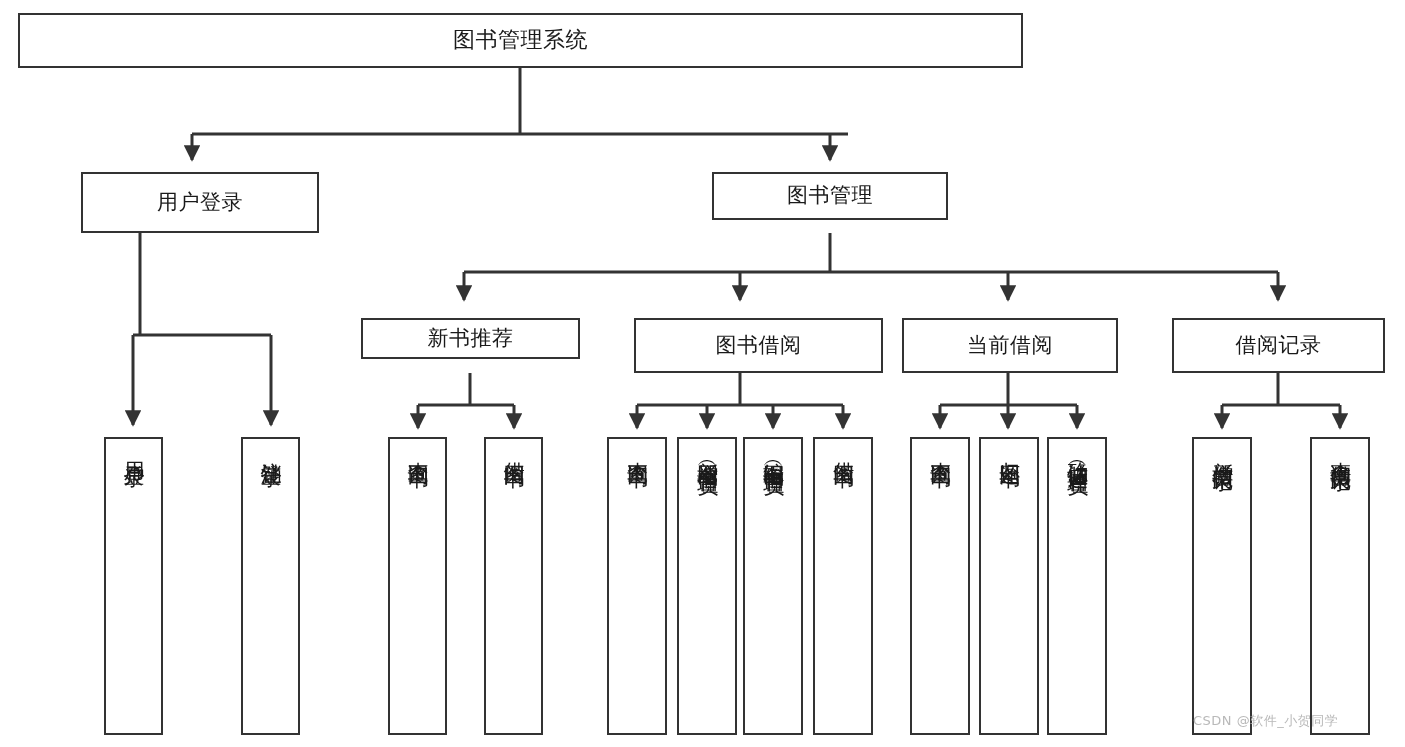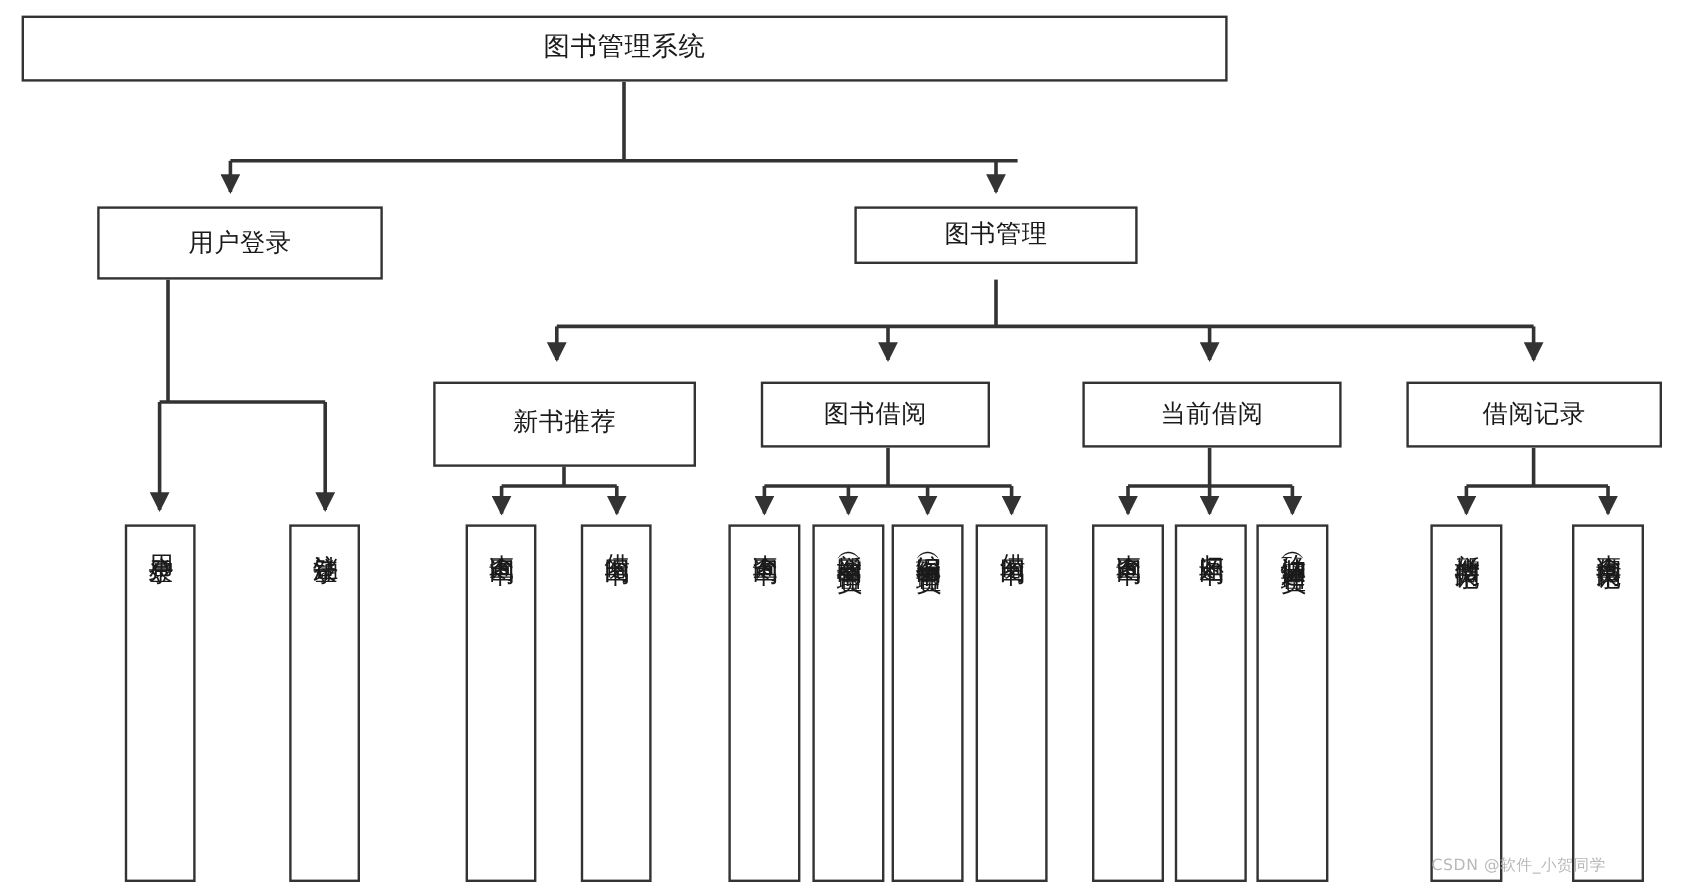--- a/index.html
+++ b/index.html
@@ -128,24 +128,24 @@
     <span class="label">图书管理系统</span>
   </div>
 
   <div class="node horiz" style="left:81px; top:172px; width:238px; height:61px;">
     <span class="label">用户登录</span>
   </div>
   <div class="node horiz" style="left:712px; top:172px; width:236px; height:48px;">
     <span class="label">图书管理</span>
   </div>
 
-  <div class="node horiz" style="left:361px; top:318px; width:219px; height:71px;font-family:Liberation Mono, monospace;">
+  <div class="node horiz" style="left:361px; top:318px; width:219px; height:41px;">
     <span class="label">新书推荐</span>
   </div>
-  <div class="node horiz" style="left:634px; top:318px; width:191px; height:55px;">
+  <div class="node horiz" style="left:634px; top:318px; width:249px; height:55px;">
     <span class="label">图书借阅</span>
   </div>
   <div class="node horiz" style="left:902px; top:318px; width:216px; height:55px;align-items:center;">
     <span class="label">当前借阅</span>
   </div>
   <div class="node horiz" style="left:1172px; top:318px; width:213px; height:55px;">
     <span class="label">借阅记录</span>
   </div>
 
   <div class="node vert" style="left:104px; top:437px; width:59px; height:298px;">

